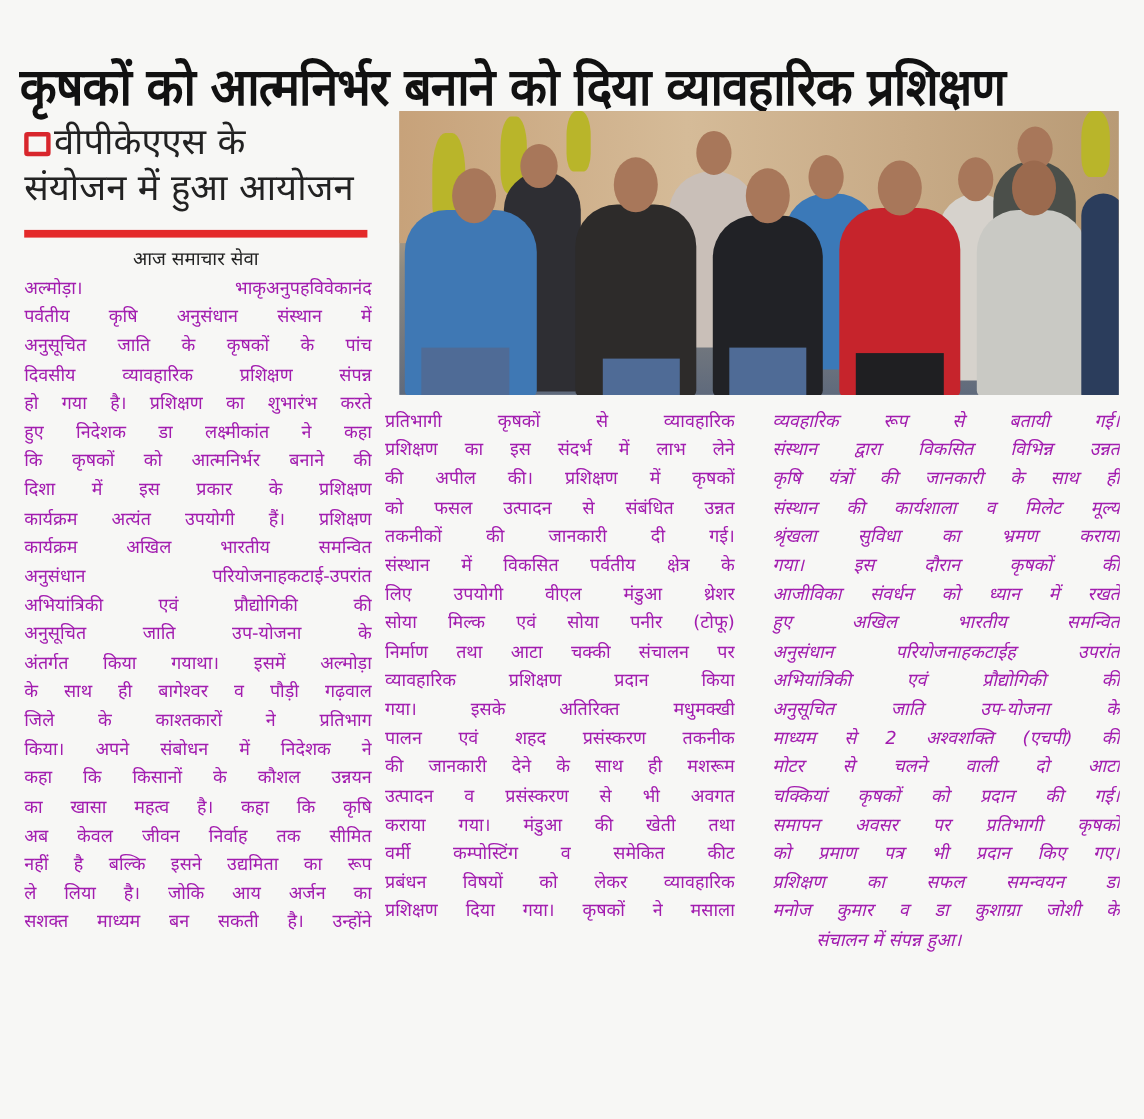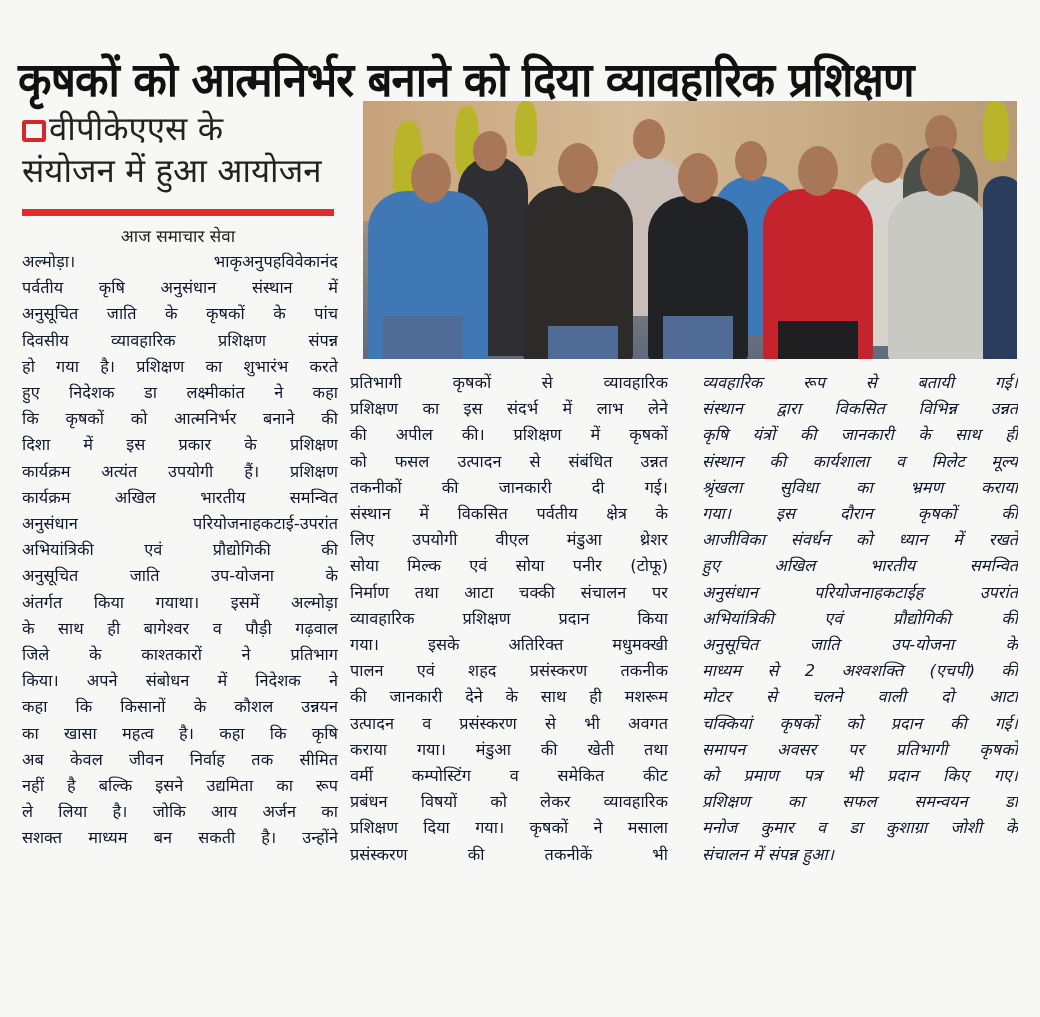--- a/index.html
+++ b/index.html
@@ -23,24 +23,24 @@
   }
   .red-rule {
     position: absolute; left: 22px; top: 209px; width: 312px; height: 7px; background: #e42a2a;
   }
   .agency {
     position: absolute; left: 22px; top: 224px; width: 312px; text-align: center;
     font-size: 17px; font-weight: normal; color: #222; line-height: 24px;
   }
   .col {
     position: absolute; font-size: 16.3px; line-height: 26.2px; text-align: justify;
-    color: #0f172a; word-spacing: 0px;
+    color: #a21caf; word-spacing: 0px;
   }
   .col .line { display: block; text-align: justify; text-align-last: justify; white-space: nowrap; overflow: hidden; }
-  .col .line.last { text-align-last: left; }
+  .col .line.last { text-align-last: left; margin-left: 40px; }
   .col1 { left: 22px; top: 249px; width: 316px; }
   .col2 { left: 350px; top: 370px; width: 318px; }
   .col3 { left: 702px; top: 370px; width: 316px; font-style: italic; }
   .photo {
     position: absolute; left: 363px; top: 101px; width: 654px; height: 258px;
     overflow: hidden; background: linear-gradient(180deg, #b59a7c 0%, #c6ab8b 30%, #8e8a80 55%, #5f6a7c 100%);
   }
   .photo .bg-wall { position:absolute; left:0; top:0; width:100%; height:120px; background: linear-gradient(90deg,#c7a27a,#d5bb98 40%,#c8ab87 70%,#b89a75); }
   .photo .tree { position:absolute; border-radius: 40% 40% 30% 30%; background: #b9b52a; }
   .photo .person { position:absolute; border-radius: 38px 38px 6px 6px; }
@@ -134,21 +134,20 @@
   <span class="line">निर्माण तथा आटा चक्की संचालन पर</span>
   <span class="line">व्यावहारिक प्रशिक्षण प्रदान किया</span>
   <span class="line">गया। इसके अतिरिक्त मधुमक्खी</span>
   <span class="line">पालन एवं शहद प्रसंस्करण तकनीक</span>
   <span class="line">की जानकारी देने के साथ ही मशरूम</span>
   <span class="line">उत्पादन व प्रसंस्करण से भी अवगत</span>
   <span class="line">कराया गया। मंडुआ की खेती तथा</span>
   <span class="line">वर्मी कम्पोस्टिंग व समेकित कीट</span>
   <span class="line">प्रबंधन विषयों को लेकर व्यावहारिक</span>
   <span class="line">प्रशिक्षण दिया गया। कृषकों ने मसाला</span>
-  <span class="line">प्रसंस्करण की तकनीकें भी</span>
 </div>
 
 <div class="col col3">
   <span class="line">व्यवहारिक रूप से बतायी गई।</span>
   <span class="line">संस्थान द्वारा विकसित विभिन्न उन्नत</span>
   <span class="line">कृषि यंत्रों की जानकारी के साथ ही</span>
   <span class="line">संस्थान की कार्यशाला व मिलेट मूल्य</span>
   <span class="line">श्रृंखला सुविधा का भ्रमण कराया</span>
   <span class="line">गया। इस दौरान कृषकों की</span>
   <span class="line">आजीविका संवर्धन को ध्यान में रखते</span>

